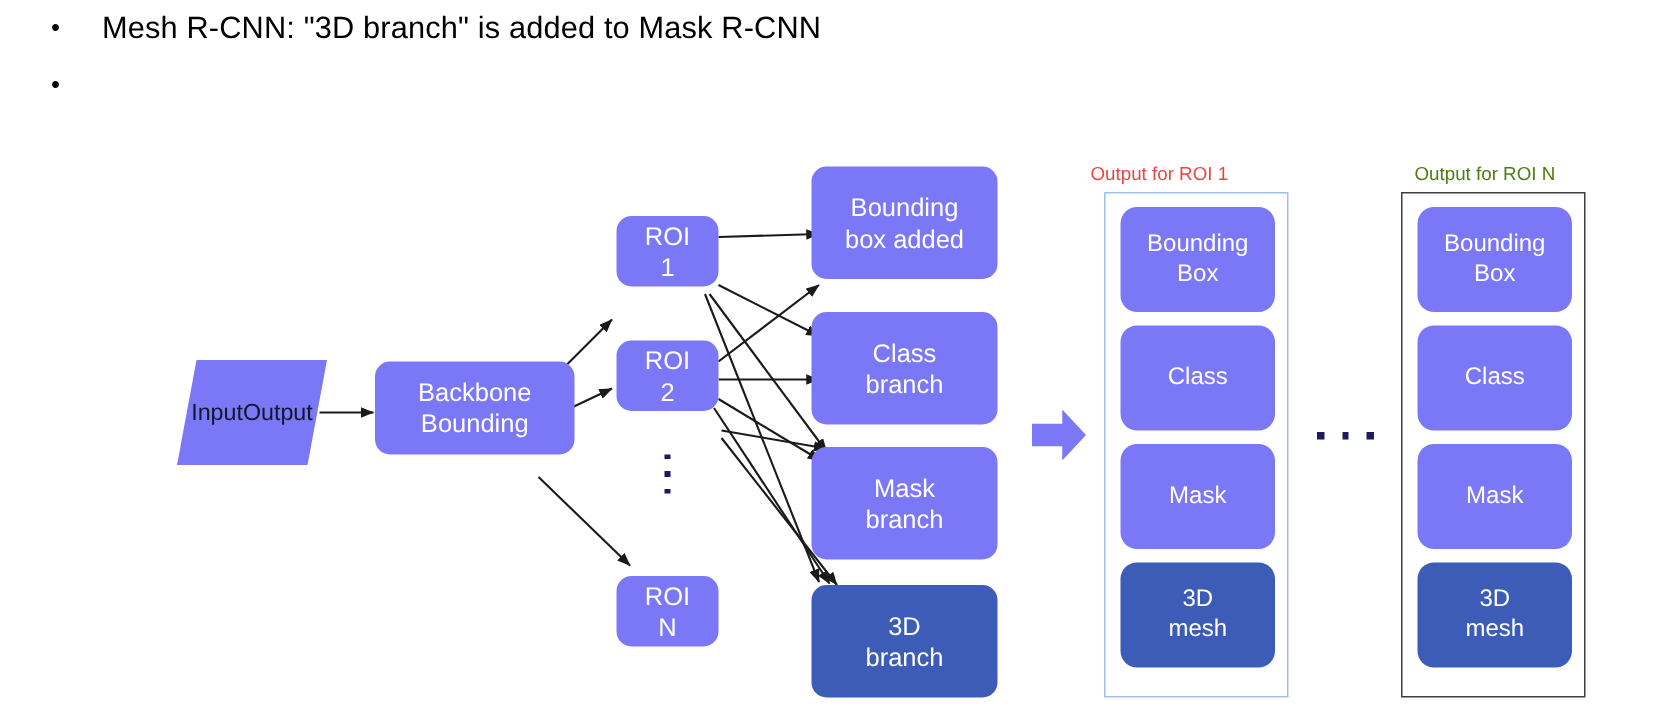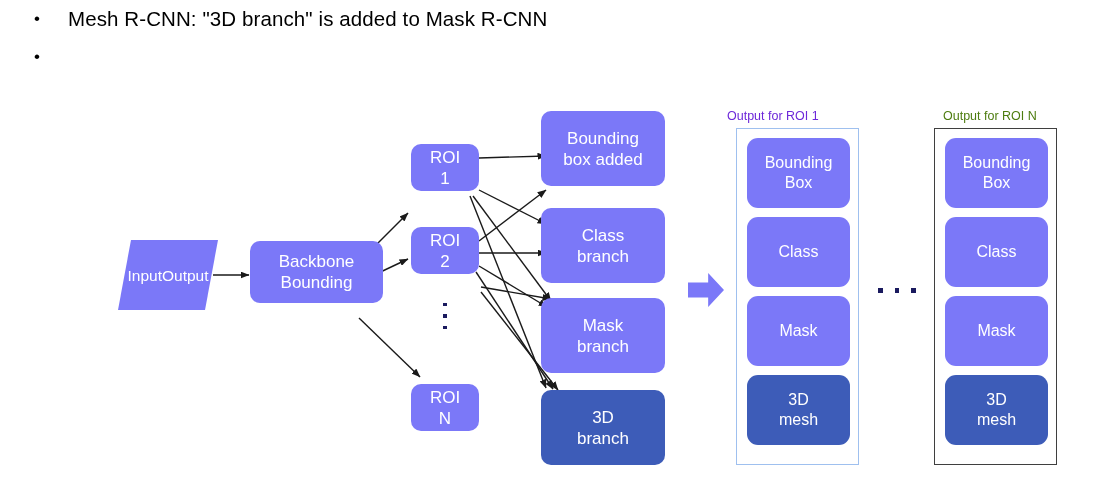--- a/index.html
+++ b/index.html
@@ -78,21 +78,21 @@
   }
   .node.dark { background: #3d5cb8; }
 
   
   #input-image {
     position: absolute;
     z-index: 3;
     display: flex;
     align-items: center;
     justify-content: center;
-    color: #ffffff;
+    color: #0f172a;
     font-size: 15.5px;
     line-height: 19px;
     text-align: center;
     background: #7b78f8;
     clip-path: polygon(13% 0, 100% 0, 87% 100%, 0 100%);
   }
 
   
   .dots-v, .dots-h {
     position: absolute;
@@ -132,21 +132,21 @@
   #panel-roi1 { border: 1.5px solid #9fc0ef; }
   #panel-roin { border: 1.5px solid #3f3f3f; }
 
   .panel-label {
     position: absolute;
     font-size: 12.5px;
     line-height: 15px;
     white-space: nowrap;
     z-index: 3;
   }
-  #label-roi1 { color: #6d28d9; }
+  #label-roi1 { color: #ef4444; }
   #label-roin { color: #4d7c0f; }
 
   .out-box {
     position: absolute;
     box-sizing: border-box;
     display: flex;
     flex-direction: column;
     align-items: center;
     justify-content: center;
     color: #ffffff;

